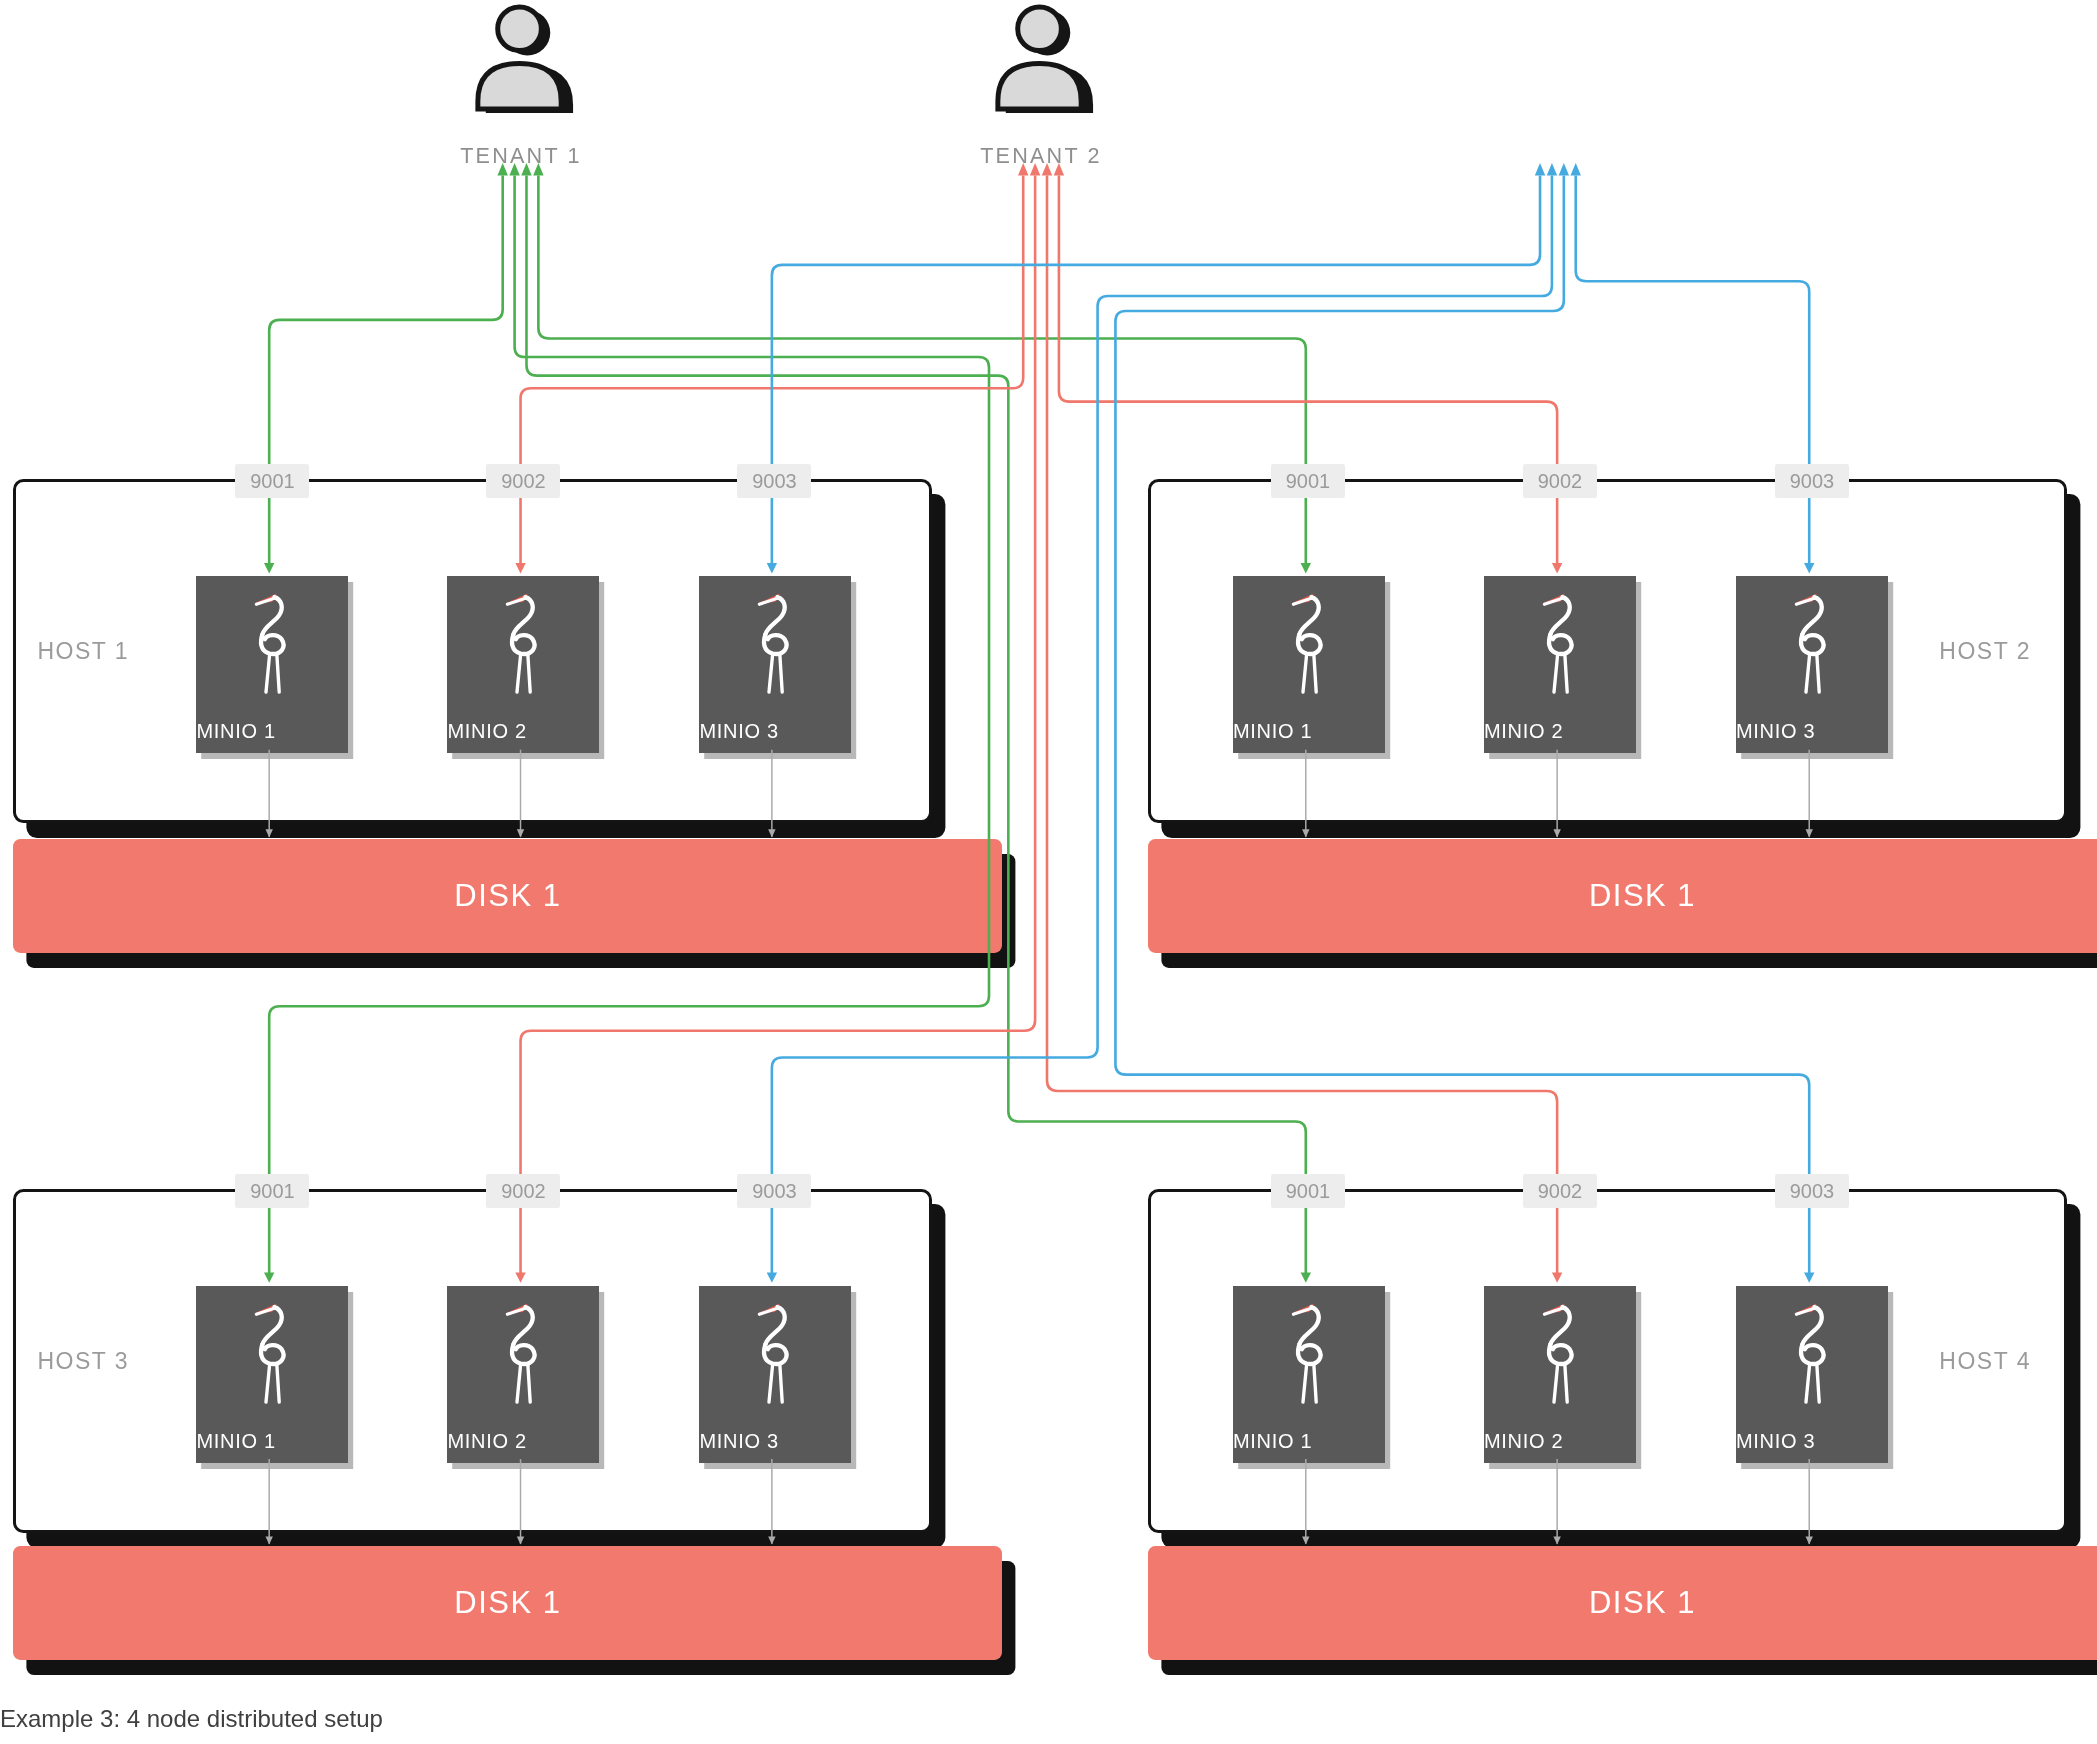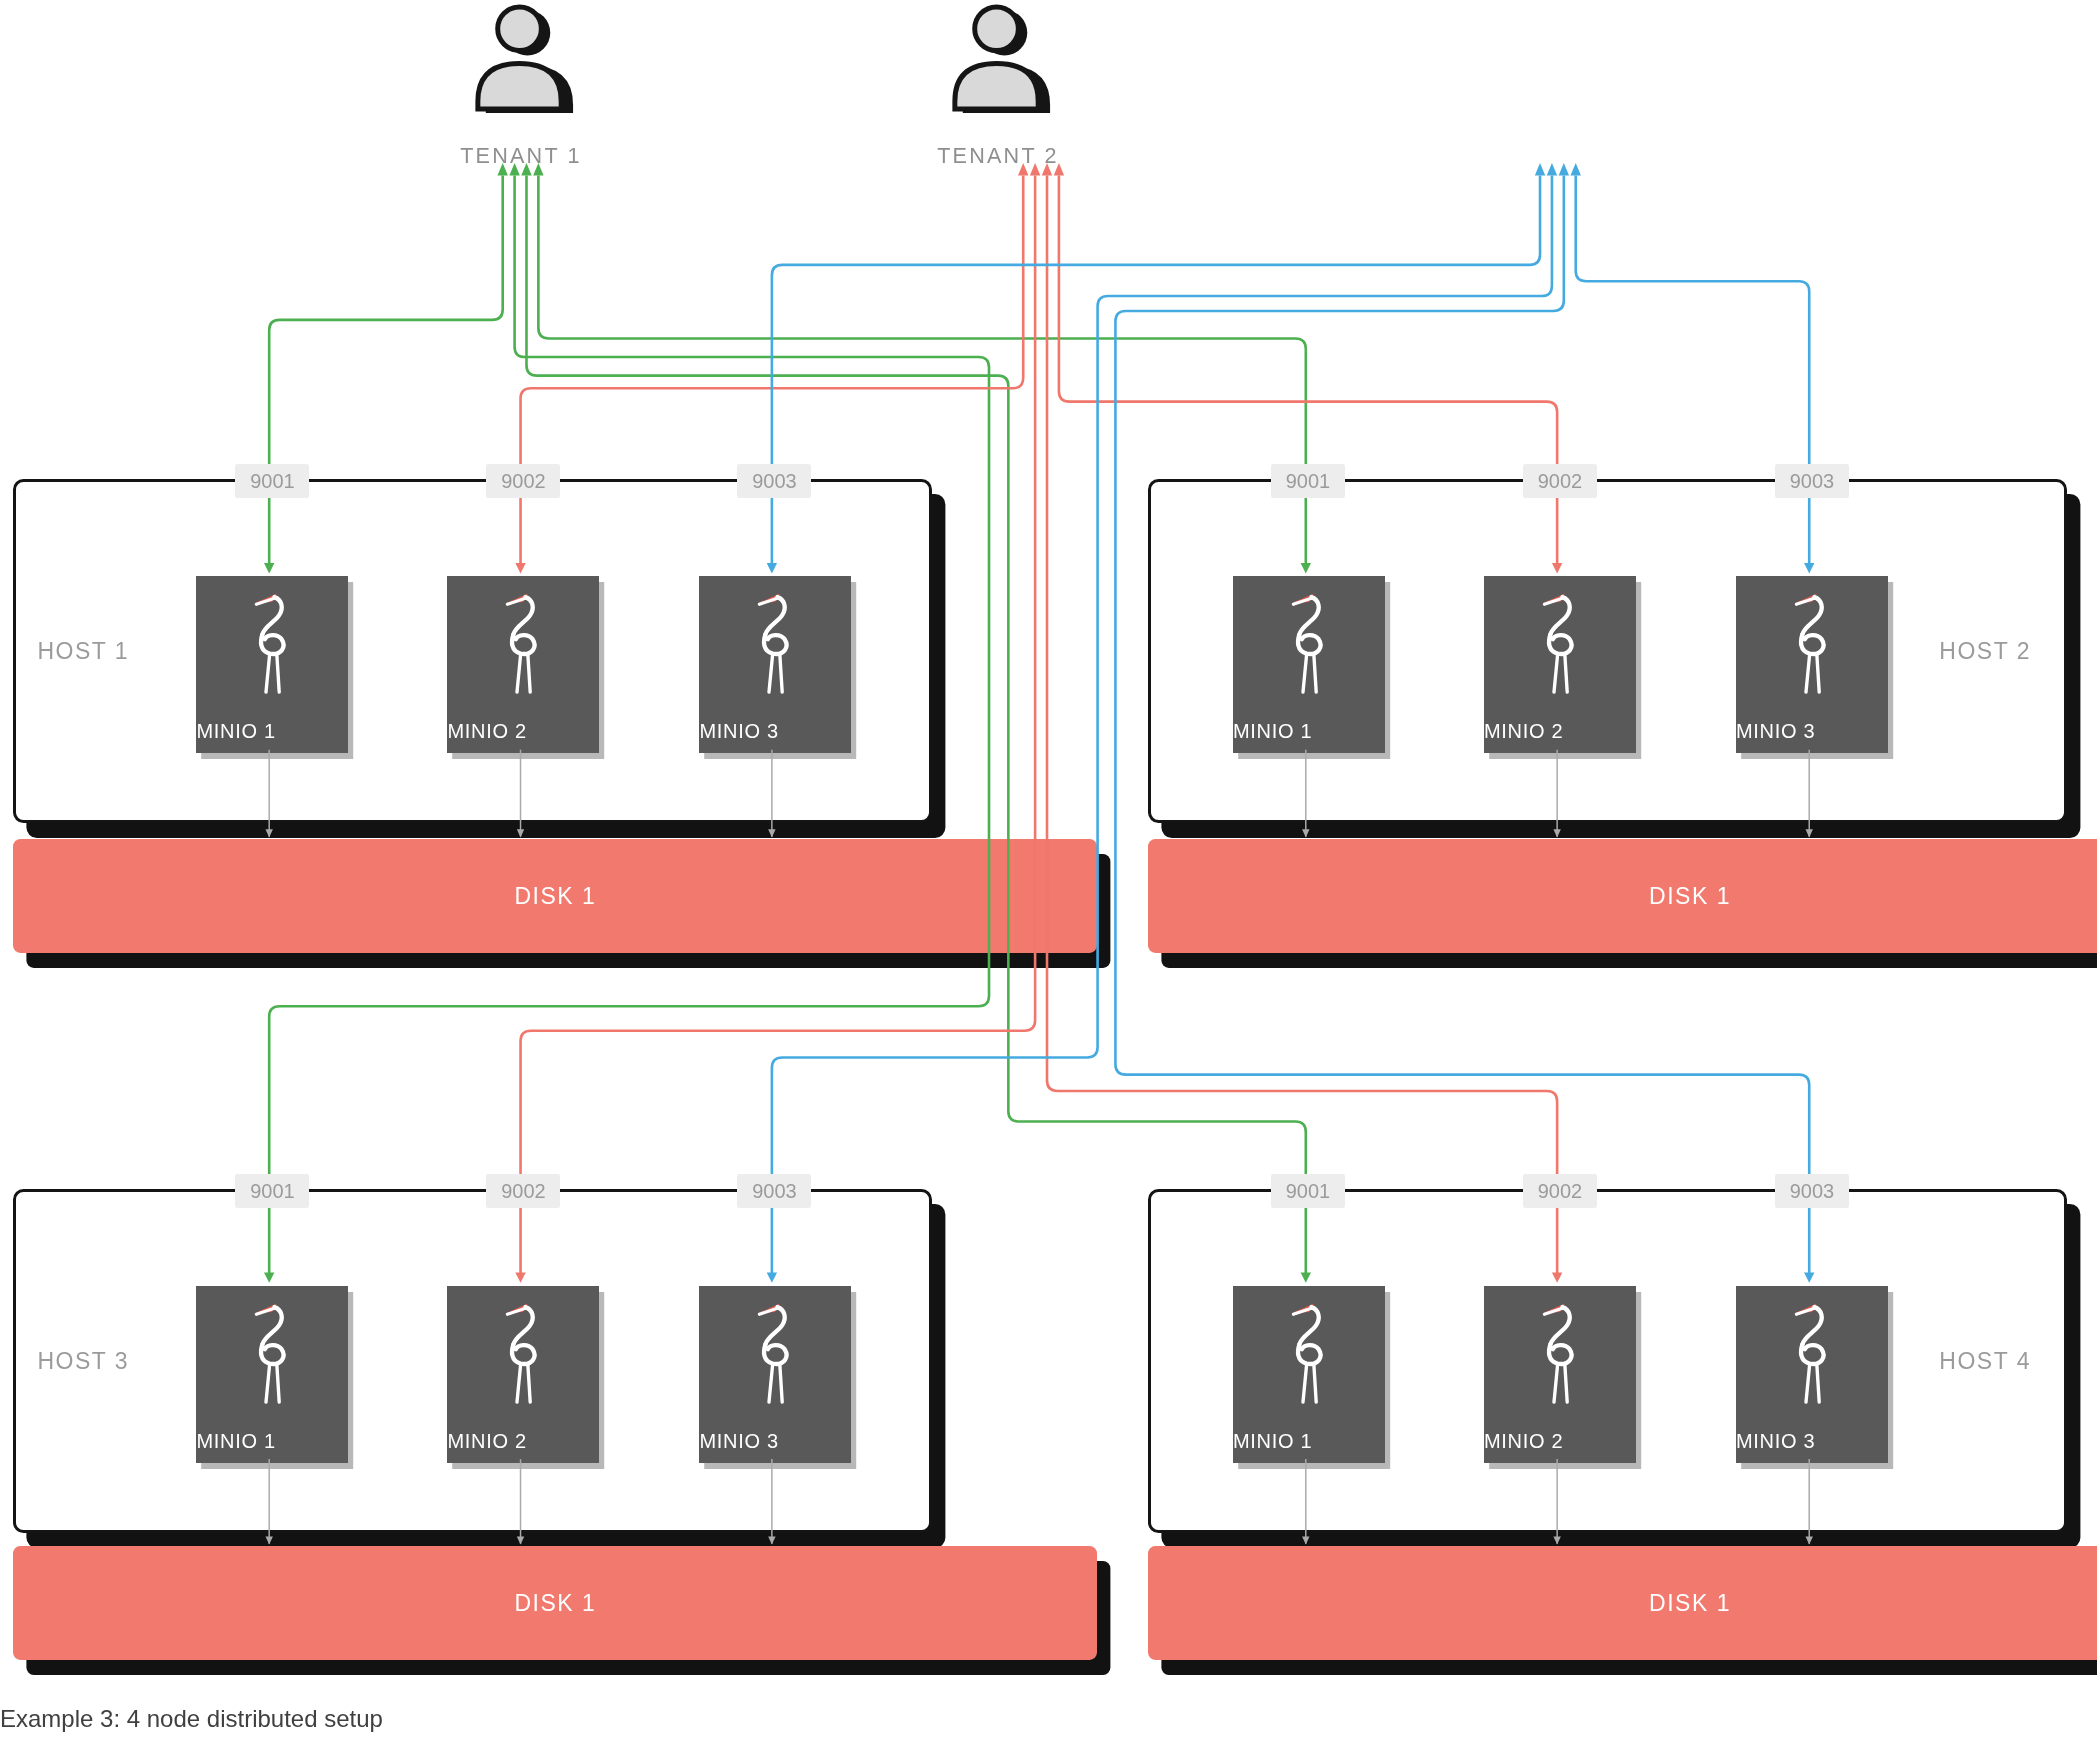--- a/index.html
+++ b/index.html
@@ -32,23 +32,23 @@
     position:absolute;top:94px;width:152px;height:177px;background:#595959;
     box-shadow:5.2px 6px 0 0 rgba(0,0,0,0.28);
   }
   .minio .bird{position:absolute;top:10.4px;left:50%;transform:translateX(-50%);width:77px;height:116px;}
   .minio-label{
     position:absolute;bottom:10.4px;width:100%;text-align:left;
     color:#ffffff;font-size:20px;letter-spacing:0.7px;
   }
   
   .disk{
-    position:absolute;width:1084px;height:114px;line-height:114px;
+    position:absolute;width:989px;height:114px;line-height:114px;
     background:#f1796d;border-radius:7.4px;text-align:center;
-    color:#ffffff;font-size:23px;letter-spacing:1.5px;
+    color:#ffffff;font-size:31px;letter-spacing:1.5px;
     box-shadow:13.4px 15px 0 0 #121212;
   }
   
   #wires{position:absolute;left:0;top:0;z-index:3;pointer-events:none;}
   
   .caption{
     position:absolute;top:1705px;width:100%;
     font-size:24px;color:#404040;
   }
   .symbol-store{position:absolute;width:0;height:0;overflow:hidden;}
@@ -78,21 +78,21 @@
 </svg>
 
 <div class="stage">
 
   <div class="tenant" style="left:402px">
     <svg class="person" viewBox="0 0 120 120">
         <use href="#person-shape"></use>
       </svg>
     <div class="tenant-label">TENANT 1</div>
   </div>
-  <div class="tenant" style="left:879px">
+  <div class="tenant" style="left:922px">
     <svg class="person" viewBox="0 0 120 120">
         <use href="#person-shape"></use>
       </svg>
     <div class="tenant-label">TENANT 2</div>
   </div>
 
   <div class="host" style="left:13.4px;top:479px">
     <div class="host-label at-left">HOST 1</div>
     <div class="badge" style="left: 219px; background: rgb(237, 237, 237); color: rgb(155, 155, 155);">9001</div>
     <div class="badge" style="left: 470px; background: rgb(237, 237, 237); color: rgb(155, 155, 155);">9002</div>

